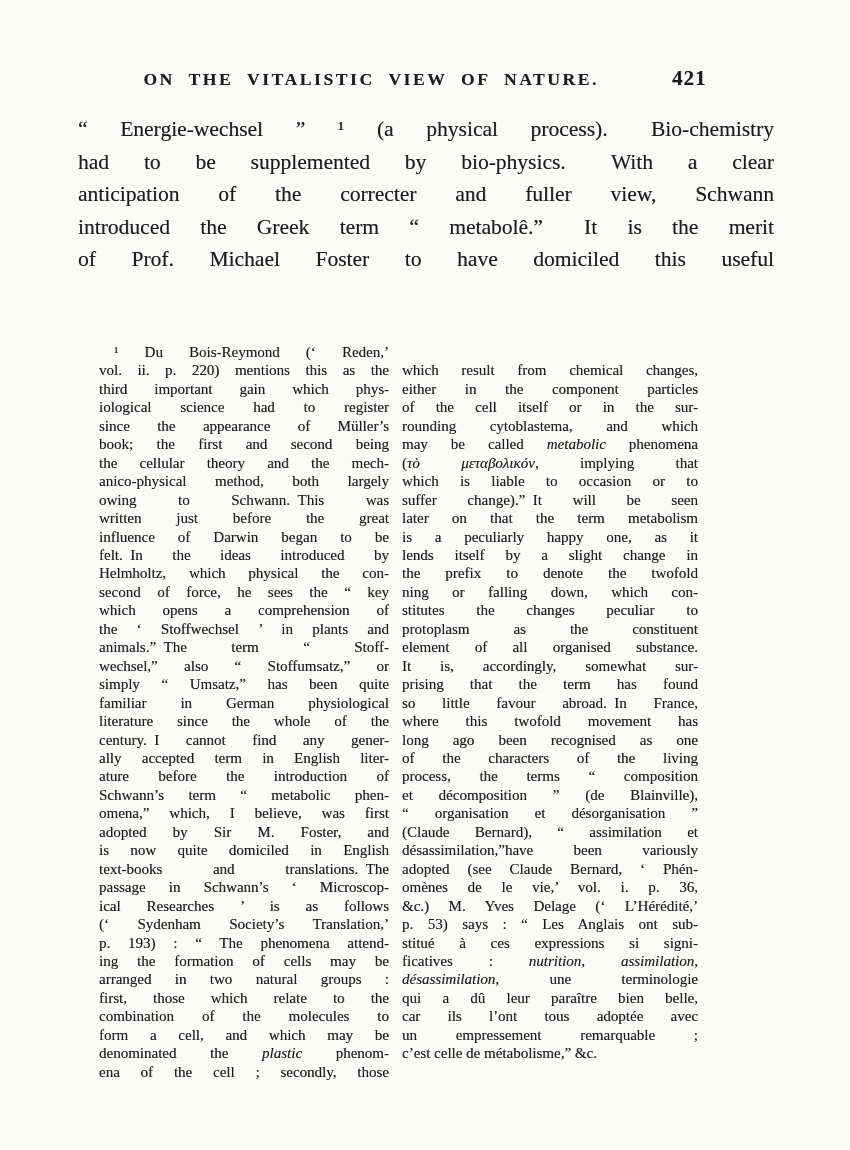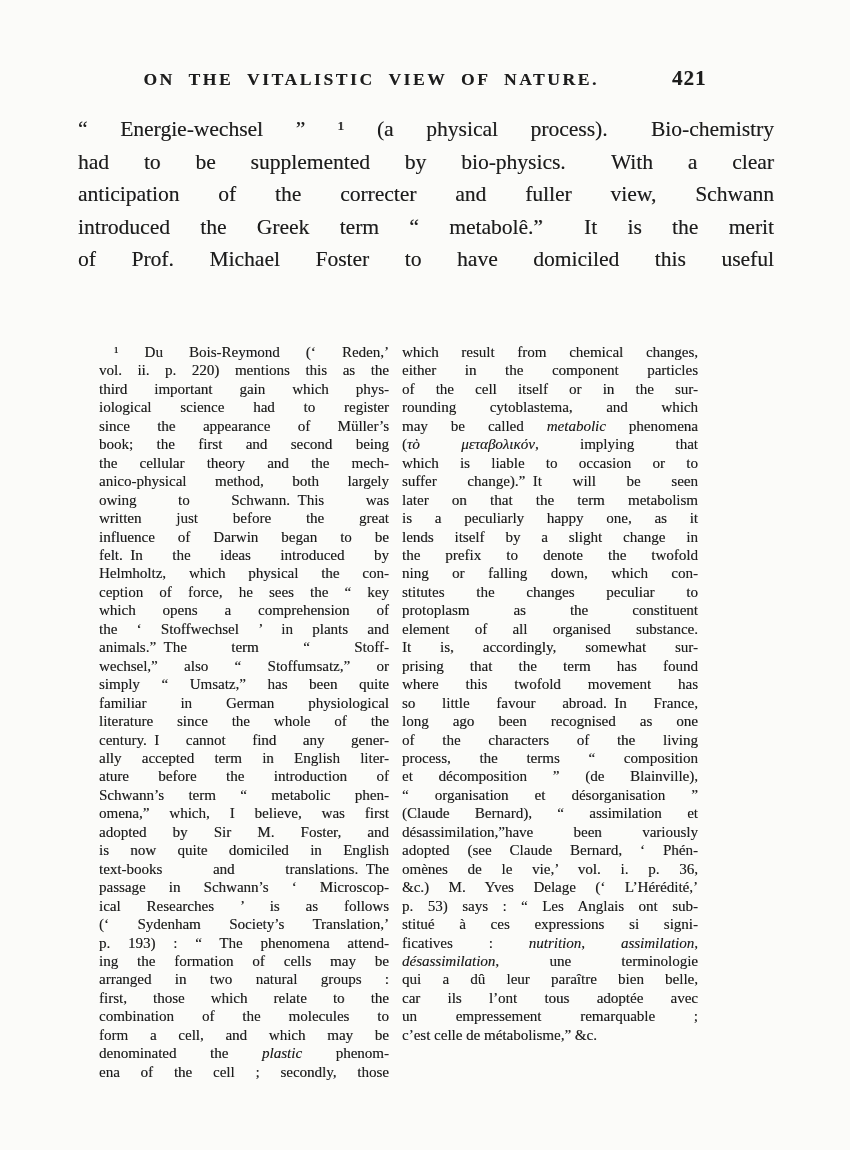--- a/index.html
+++ b/index.html
@@ -45,21 +45,21 @@
     text-align: justify;
     text-align-last: justify;
     white-space: nowrap;
   }
 
   
   .footnotes {
     position: absolute;
     left: 99px; top: 343px;
     display: flex;
-    align-items: flex-start;
+    align-items: center;
   }
   .fn-col {
     font-size: 15px;
     line-height: 18.45px;
   }
   .fn-col .line {
     text-align: justify;
     text-align-last: justify;
     white-space: nowrap;
   }
@@ -99,21 +99,21 @@
         <div class="line">iological science had to register</div>
         <div class="line">since the appearance of Müller’s</div>
         <div class="line">book; the first and second being</div>
         <div class="line">the cellular theory and the mech-</div>
         <div class="line">anico-physical method, both largely</div>
         <div class="line">owing to Schwann. This was</div>
         <div class="line">written just before the great</div>
         <div class="line">influence of Darwin began to be</div>
         <div class="line">felt. In the ideas introduced by</div>
         <div class="line">Helmholtz, which physical the con-</div>
-        <div class="line">ception of force, he sees the “ key</div>
+        <div class="line">second of force, he sees the “ key</div>
         <div class="line">which opens a comprehension of</div>
         <div class="line">the ‘ Stoffwechsel ’ in plants and</div>
         <div class="line">animals.” The term “ Stoff-</div>
         <div class="line">wechsel,” also “ Stoffumsatz,” or</div>
         <div class="line">simply “ Umsatz,” has been quite</div>
         <div class="line">familiar in German physiological</div>
         <div class="line">literature since the whole of the</div>
         <div class="line">century. I cannot find any gener-</div>
         <div class="line">ally accepted term in English liter-</div>
         <div class="line">ature before the introduction of</div>
@@ -147,22 +147,22 @@
         <div class="line">later on that the term metabolism</div>
         <div class="line">is a peculiarly happy one, as it</div>
         <div class="line">lends itself by a slight change in</div>
         <div class="line">the prefix to denote the twofold</div>
         <div class="line">ning or falling down, which con-</div>
         <div class="line">stitutes the changes peculiar to</div>
         <div class="line">protoplasm as the constituent</div>
         <div class="line">element of all organised substance.</div>
         <div class="line">It is, accordingly, somewhat sur-</div>
         <div class="line">prising that the term has found</div>
+        <div class="line">so little favour abroad. In France,</div>
         <div class="line">where this twofold movement has</div>
-        <div class="line">so little favour abroad. In France,</div>
         <div class="line">long ago been recognised as one</div>
         <div class="line">of the characters of the living</div>
         <div class="line">process, the terms “ composition</div>
         <div class="line">et décomposition ” (de Blainville),</div>
         <div class="line">“ organisation et désorganisation ”</div>
         <div class="line">(Claude Bernard), “ assimilation et</div>
         <div class="line">désassimilation,”have been variously</div>
         <div class="line">adopted (see Claude Bernard, ‘ Phén-</div>
         <div class="line">omènes de le vie,’ vol. i. p. 36,</div>
         <div class="line">&amp;c.) M. Yves Delage (‘ L’Hérédité,’</div>

